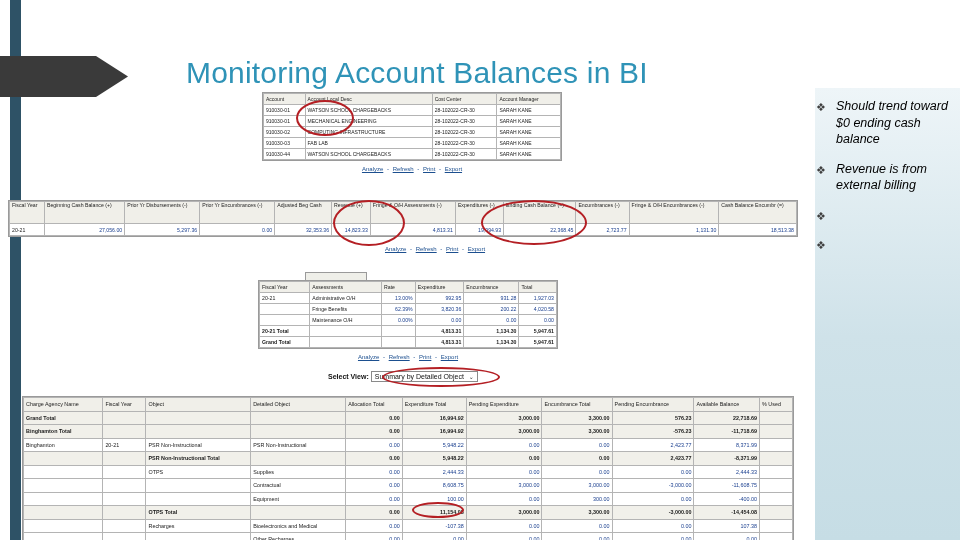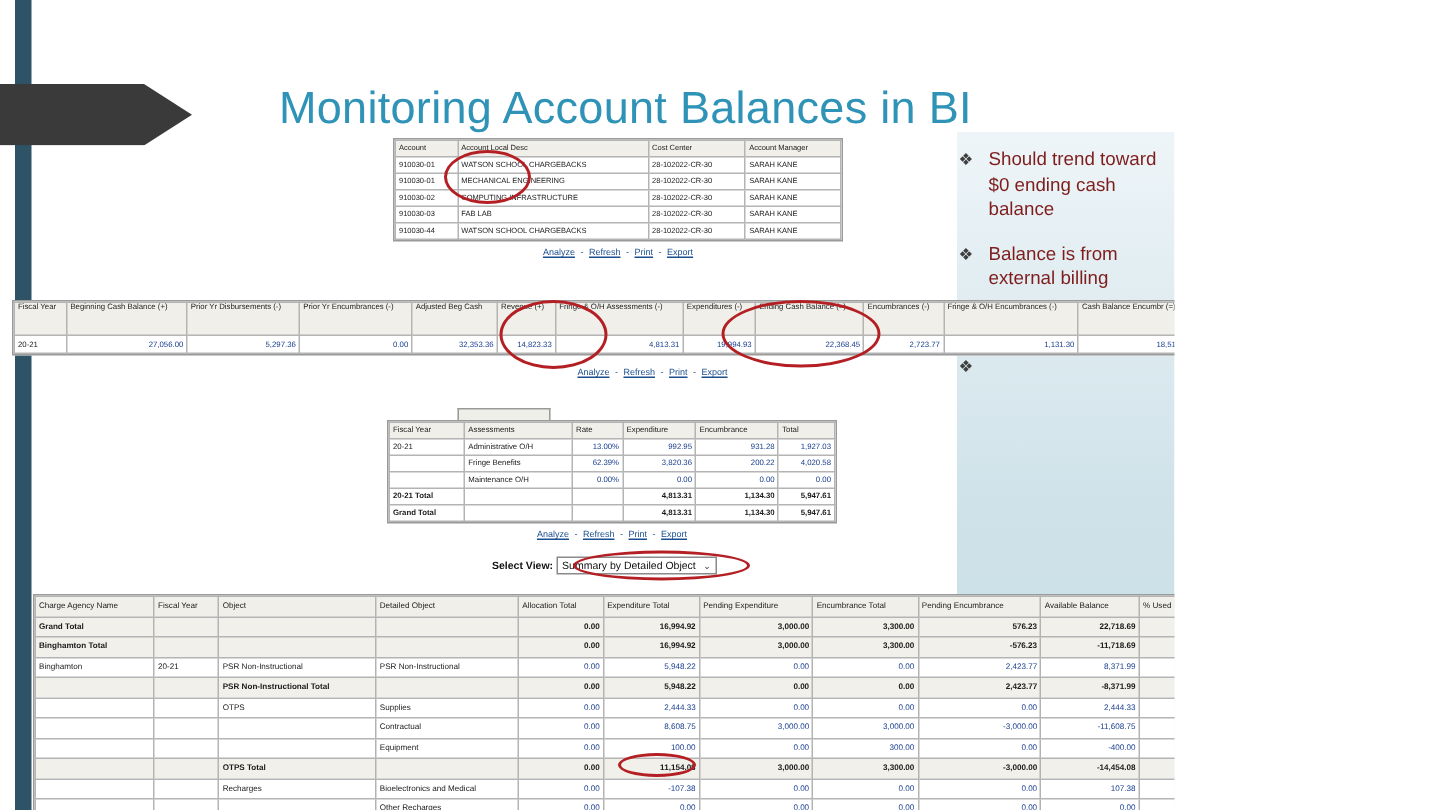--- a/index.html
+++ b/index.html
@@ -5,21 +5,21 @@
   * { box-sizing: border-box; }
   html, body {
     margin: 0; padding: 0;
     width: 960px; height: 540px;
     overflow: hidden;
     font-family: "Liberation Sans", sans-serif;
     background: #ffffff;
   }
   #slide {
     position: relative;
-    width: 783px; height: 540px;
+    width: 960px; height: 540px;
     background: #ffffff;
     overflow: hidden;
   }
 
   
   .left-bar {
     position: absolute; left: 10px; top: 0;
     width: 11px; height: 540px;
     background: #2e5266;
   }
@@ -56,21 +56,22 @@
     line-height: 1.32;
   }
   .bullet .dia {
     flex: 0 0 20px;
     font-size: 11px;
     color: #3f3f3f;
     padding-top: 2px;
   }
   .bullet .btxt {
     font-size: 12.5px;
-    color: #7f1d1d;
+    color: #000000;
+    font-style: italic;
   }
 
   
   .rpt {
     position: absolute;
     background: #ffffff;
     border: 1px solid #9a9a9a;
     font-size: 4.6px;
     color: #1a1a1a;
     border-collapse: collapse;
@@ -162,21 +163,21 @@
 
   <div class="slide-title">Monitoring Account Balances in BI</div>
 
   <div class="bullets">
     <div class="bullet">
       <span class="dia">❖</span>
       <span class="btxt">Should trend toward $0 ending cash balance</span>
     </div>
     <div class="bullet">
       <span class="dia">❖</span>
-      <span class="btxt">Balance is from external billing</span>
+      <span class="btxt">Revenue is from external billing</span>
     </div>
     <div class="bullet">
       <span class="dia">❖</span>
     </div>
     <div class="bullet">
       <span class="dia">❖</span>
     </div>
   </div>
 
   <div class="rpt" id="tbl-accounts">

